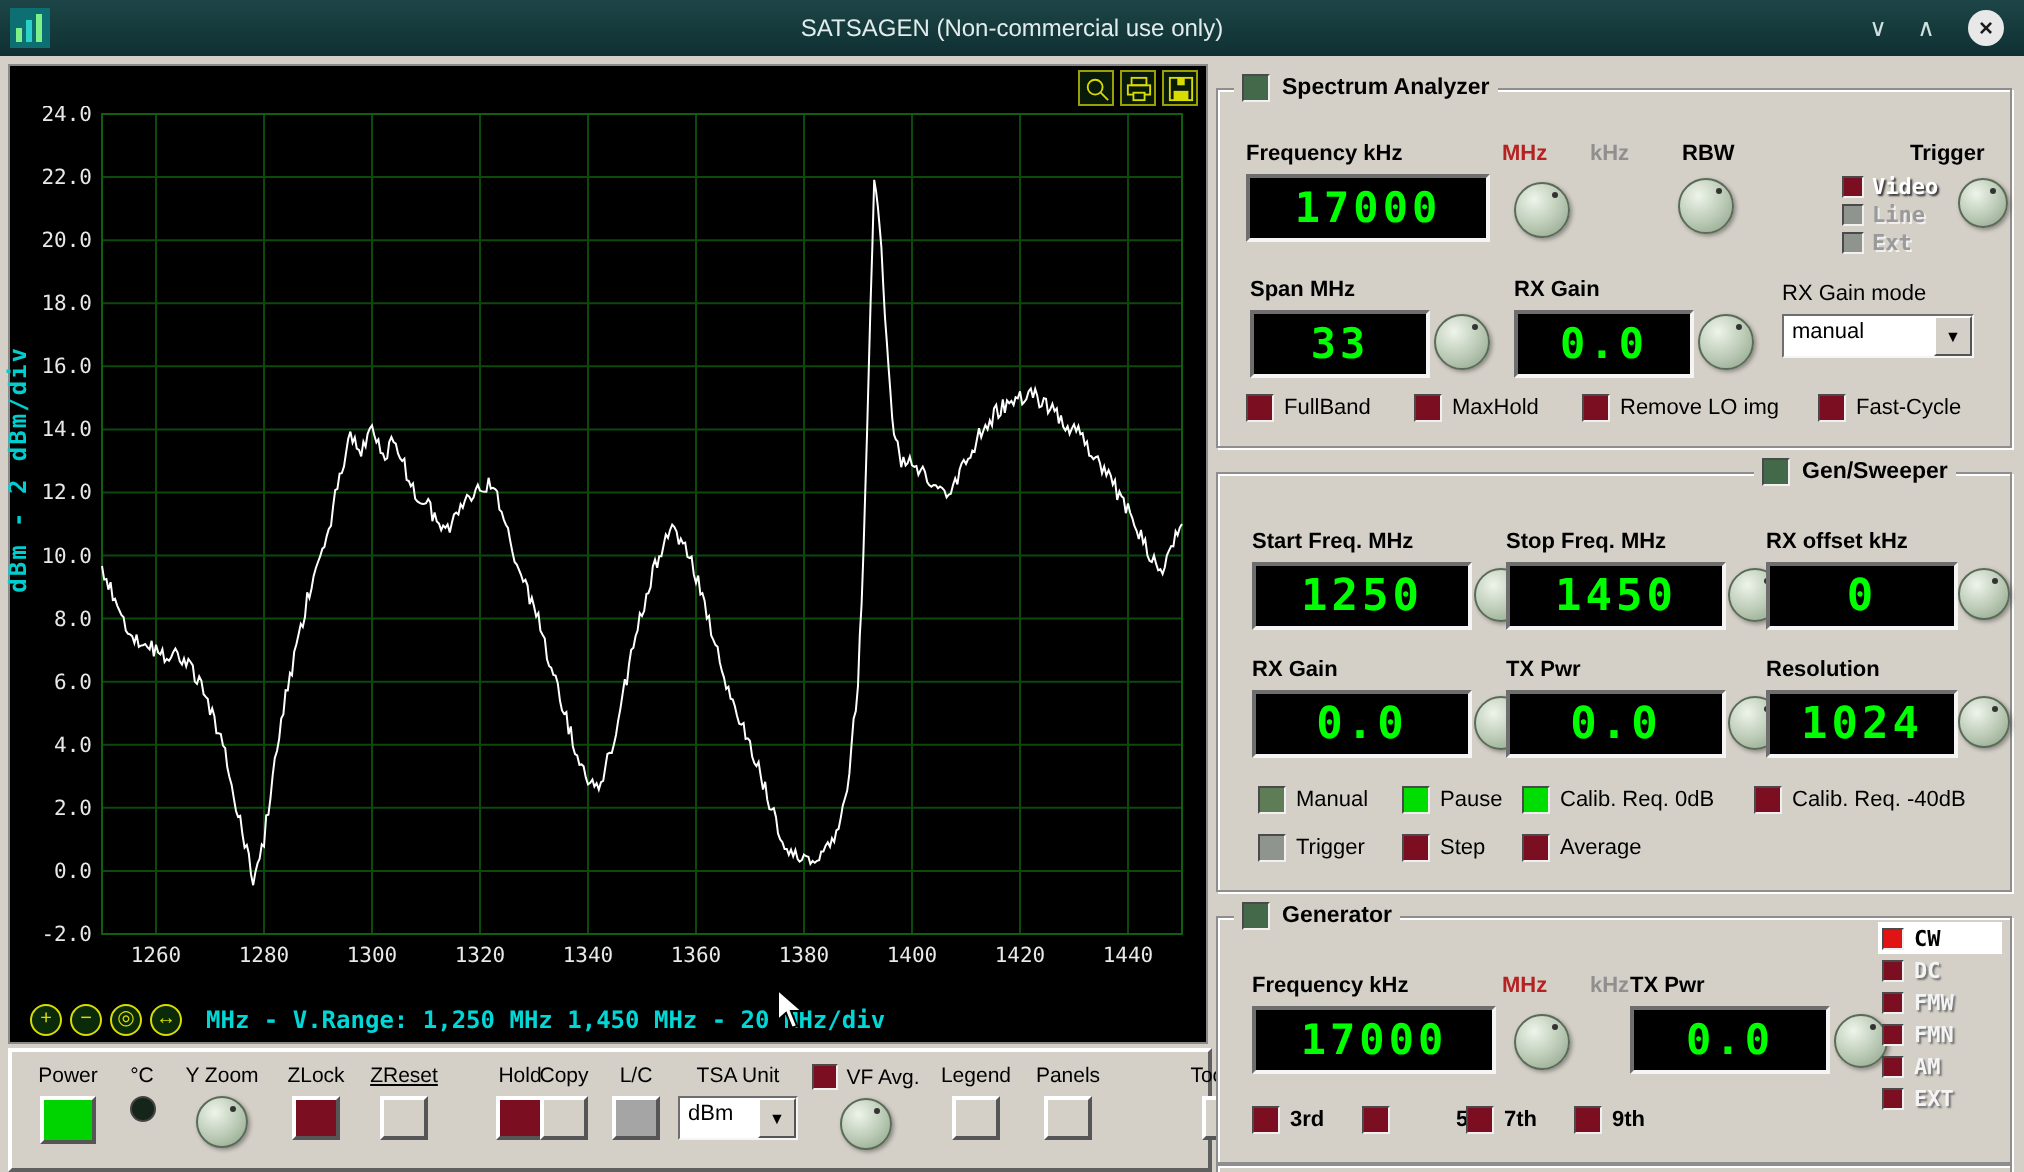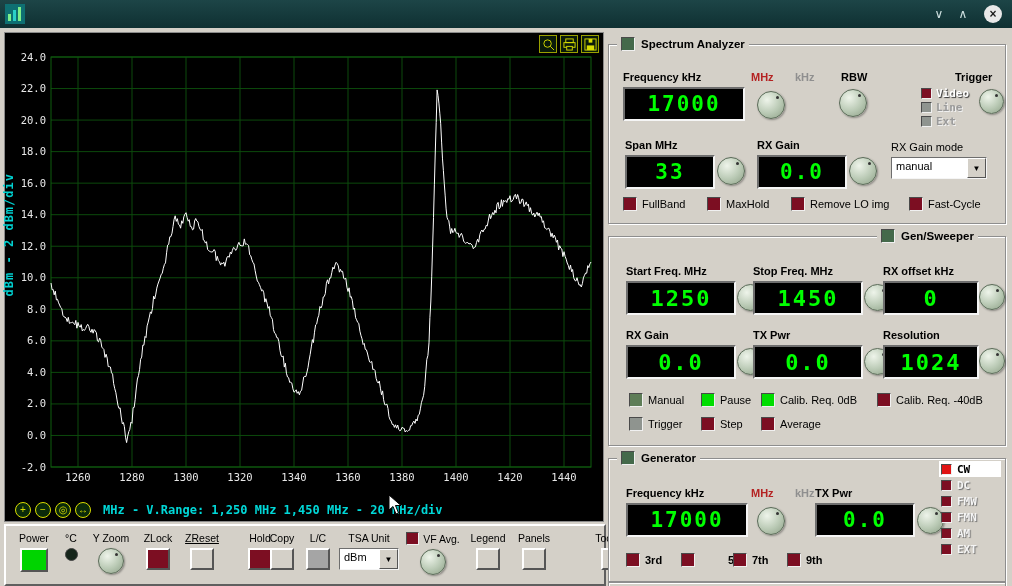--- a/index.html
+++ b/index.html
@@ -81,20 +81,21 @@
 </head>
 <body>
 
 <div class="titlebar">
   <svg class="app-icon" viewBox="0 0 20 20">
     <rect x="0" y="0" width="20" height="20" fill="#0e6f72"></rect>
     <rect x="3" y="10" width="3" height="7" fill="#7ef08a"></rect>
     <rect x="8" y="6" width="3" height="11" fill="#2bd0c8"></rect>
     <rect x="13" y="3" width="3" height="14" fill="#7ef08a"></rect>
   </svg>
+  <span class="window-title">SATSAGEN (Non-commercial use only)</span>
   <span class="win-btn min">∨</span>
   <span class="win-btn max">∧</span>
   <span class="win-btn close">×</span>
 </div>
 
 <div class="analyzer-panel">
   <div class="header-icons">
     <span class="hicon">
       <svg width="13" height="13" viewBox="0 0 14 14">
           <circle cx="6" cy="6" r="4" fill="none" stroke="#d8dc00"></circle>

